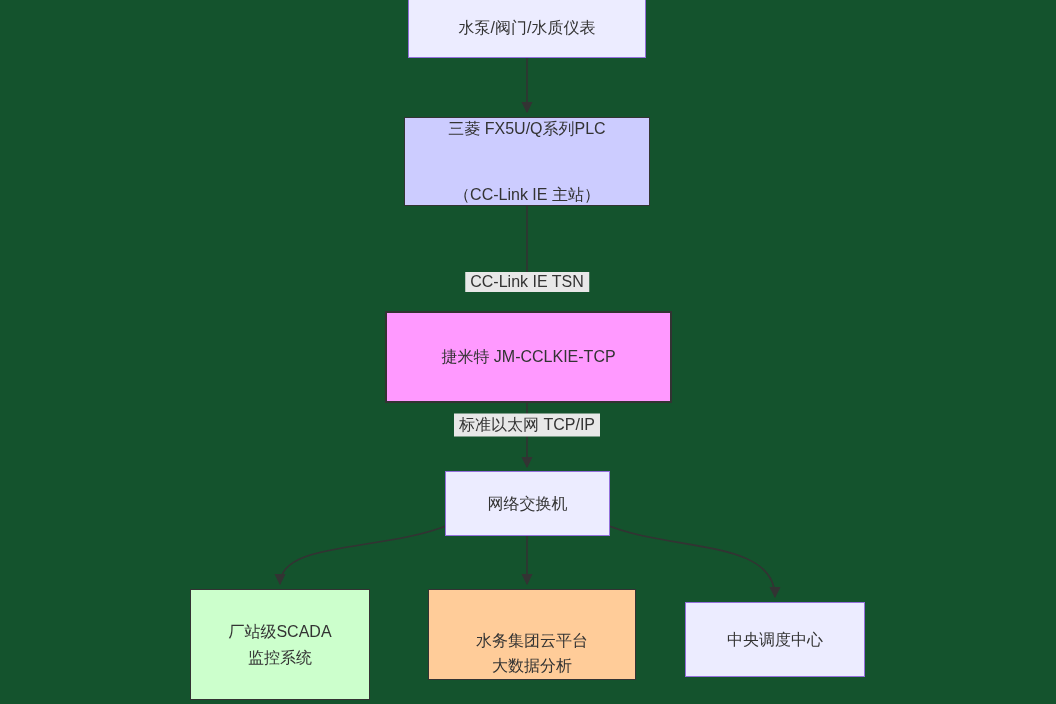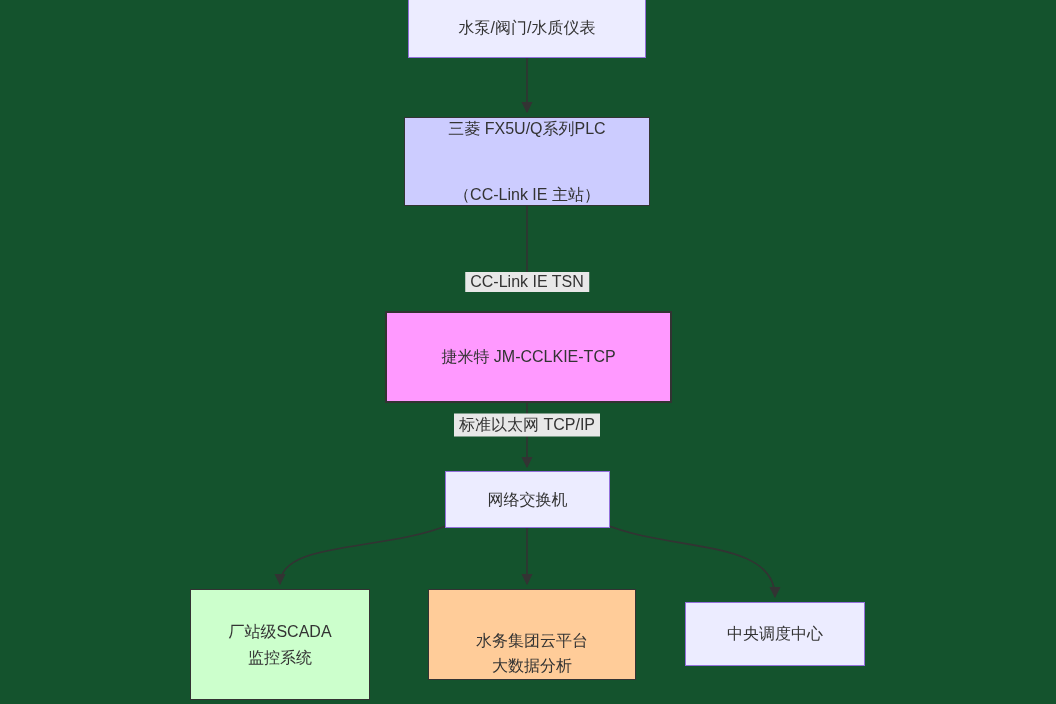--- a/index.html
+++ b/index.html
@@ -89,31 +89,31 @@
   </div>
 
   <div class="edge-label" style="left:527px;top:250px;margin-top:32px;">CC-Link IE TSN</div>
 
   <div class="node node-gateway" style="left:385px;top:291px;width:287px;height:92px;margin-top:20px;">
     <span>捷米特 JM-CCLKIE-TCP</span>
   </div>
 
   <div class="edge-label" style="left:527px;top:425px;">标准以太网 TCP/IP</div>
 
-  <div class="node node-default" style="left:445px;top:471px;width:165px;height:57px;">
+  <div class="node node-default" style="left:445px;top:471px;width:165px;height:65px;">
     <span>网络交换机</span>
   </div>
 
   <div class="node node-scada" style="left:190px;top:589px;width:180px;height:111px;">
     <span>厂站级SCADA</span>
     <span>监控系统</span>
   </div>
 
   <div class="node node-cloud" style="left:428px;top:589px;width:208px;height:91px;justify-content:flex-end;">
     <span>水务集团云平台</span>
     <span>大数据分析</span>
   </div>
 
-  <div class="node node-default" style="left:685px;top:602px;width:180px;height:64px;">
+  <div class="node node-default" style="left:685px;top:602px;width:180px;height:75px;">
     <span>中央调度中心</span>
   </div>
 
 </div>
 
 </body></html>

